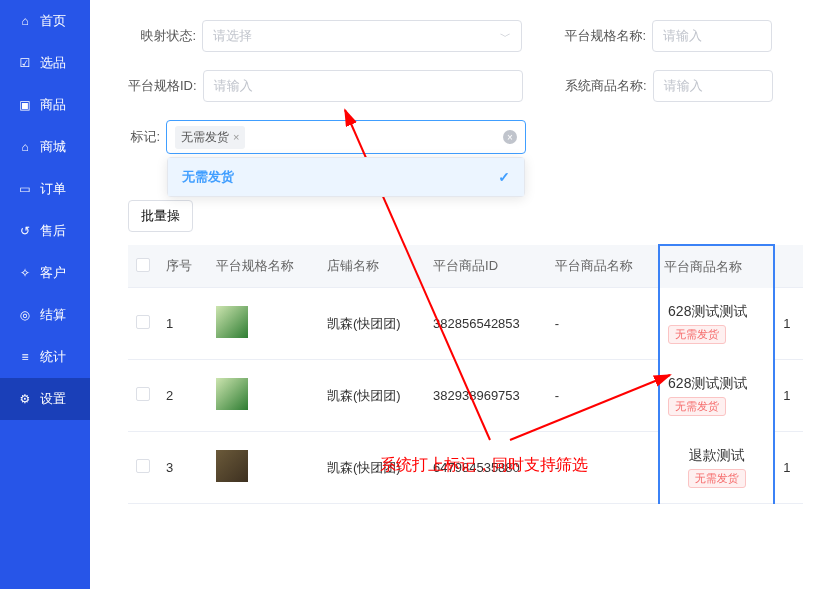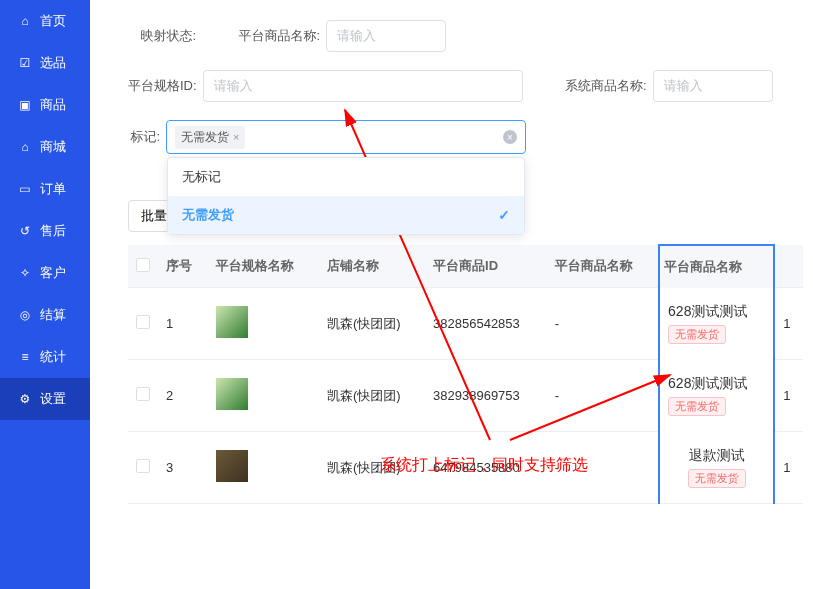--- a/index.html
+++ b/index.html
@@ -18,21 +18,21 @@
 .tag-input-wrap { width: 360px; height: 34px; border: 1px solid #409eff; border-radius: 4px; padding: 0 8px; display: flex; align-items: center; gap: 6px; background: #fff; position: relative; }
 .tag { background: #f0f2f5; border-radius: 3px; padding: 3px 6px; font-size: 12px; color: #555; display: flex; align-items: center; gap: 4px; }
 .tag-close { color: #999; font-size: 11px; cursor: pointer; }
 .clear-circle { margin-left: auto; width: 14px; height: 14px; border-radius: 50%; background: #c0c4cc; color: #fff; font-size: 10px; display: flex; align-items: center; justify-content: center; cursor: pointer; }
 .dropdown { position: absolute; top: 36px; left: 0; right: 0; background: #fff; border: 1px solid #e4e7ed; border-radius: 4px; box-shadow: 0 2px 12px rgba(0,0,0,0.1); z-index: 10; }
 .dropdown-item { padding: 10px 14px; font-size: 13px; cursor: pointer; display: flex; justify-content: space-between; align-items: center; }
 .dropdown-item.selected { background: #ecf5ff; color: #409eff; font-weight: 600; }
 .dropdown-item .check { color: #409eff; font-size: 14px; }
 .batch-btn { height: 32px; border: 1px solid #dcdfe6; border-radius: 4px; padding: 0 12px; background: #fff; font-size: 13px; margin-top: 28px; display: inline-flex; align-items: center; }
 .table { width: 100%; border-collapse: collapse; margin-top: 12px; }
-.table th { background: #f5f7fa; padding: 12px 8px; font-weight: 700; color: #666; font-size: 13px; text-align: left; border-bottom: 1px solid #ebeef5; }
+.table th { background: #f5f7fa; padding: 12px 8px; font-weight: 400; color: #666; font-size: 13px; text-align: left; border-bottom: 1px solid #ebeef5; }
 .table td { padding: 18px 8px; border-bottom: 1px solid #ebeef5; font-size: 13px; }
 .checkbox { width: 14px; height: 14px; border: 1px solid #dcdfe6; border-radius: 2px; display: inline-block; background: #fff; }
 .prod-img { width: 32px; height: 32px; background: linear-gradient(135deg,#cde5b0,#2e7d32); display: inline-block; }
 .prod-img.brown { background: linear-gradient(135deg,#6b5a3a,#3d3020); }
 .name-col { border: 2px solid #3b82f6; padding: 4px !important; }
 .name-cell { padding: 6px 4px; }
 .prod-name { color: #333; font-size: 14px; margin-bottom: 4px; }
 .red-tag { color: #f56c6c; border: 1px solid #fbc4c4; background: #fef0f0; padding: 1px 6px; font-size: 11px; border-radius: 3px; display: inline-block; }
 .annotation-svg { position: absolute; top: 0; left: 0; width: 813px; height: 589px; pointer-events: none; z-index: 5; }
 .annotation-text { position: absolute; left: 380px; top: 455px; color: #ff0000; font-size: 16px; }
@@ -82,23 +82,27 @@
       <span class="sidebar-icon">⚙</span>
       <span>设置</span>
     </div>
 </div>
 
 <div class="main">
 
   <div class="form-row">
     <div class="form-group">
       <span class="form-label">映射状态:</span>
-    </div>
-    <div class="form-group">
-      <span class="form-label" style="min-width:88px">平台商品名称:</span>
+      <div class="select">
+        <span>请选择</span>
+        <span class="chev">﹀</span>
+      </div>
+    </div>
+    <div class="form-group">
+      <span class="form-label" style="min-width:88px">平台规格名称:</span>
       <div class="input" placeholder="请输入">
           <span>请输入</span>
         </div>
     </div>
   </div>
 
   <div class="form-row">
     <div class="form-group">
       <span class="form-label">平台规格ID:</span>
       <div class="input" style="width:320px">
@@ -116,23 +120,20 @@
   <div class="form-row">
     <div class="form-group">
       <span class="form-label" style="min-width:32px">标记:</span>
       <div class="tag-input-wrap">
         <span class="tag">
           <span>无需发货</span>
           <span class="tag-close">×</span>
         </span>
         <span class="clear-circle">×</span>
         <div class="dropdown">
-          <div class="dropdown-item">
-              <span>无标记</span>
-            </div>
           <div class="dropdown-item selected">
             <span>无需发货</span>
             <span class="check">✓</span>
           </div>
         </div>
       </div>
     </div>
   </div>
 
   <button class="batch-btn">批量操</button>

